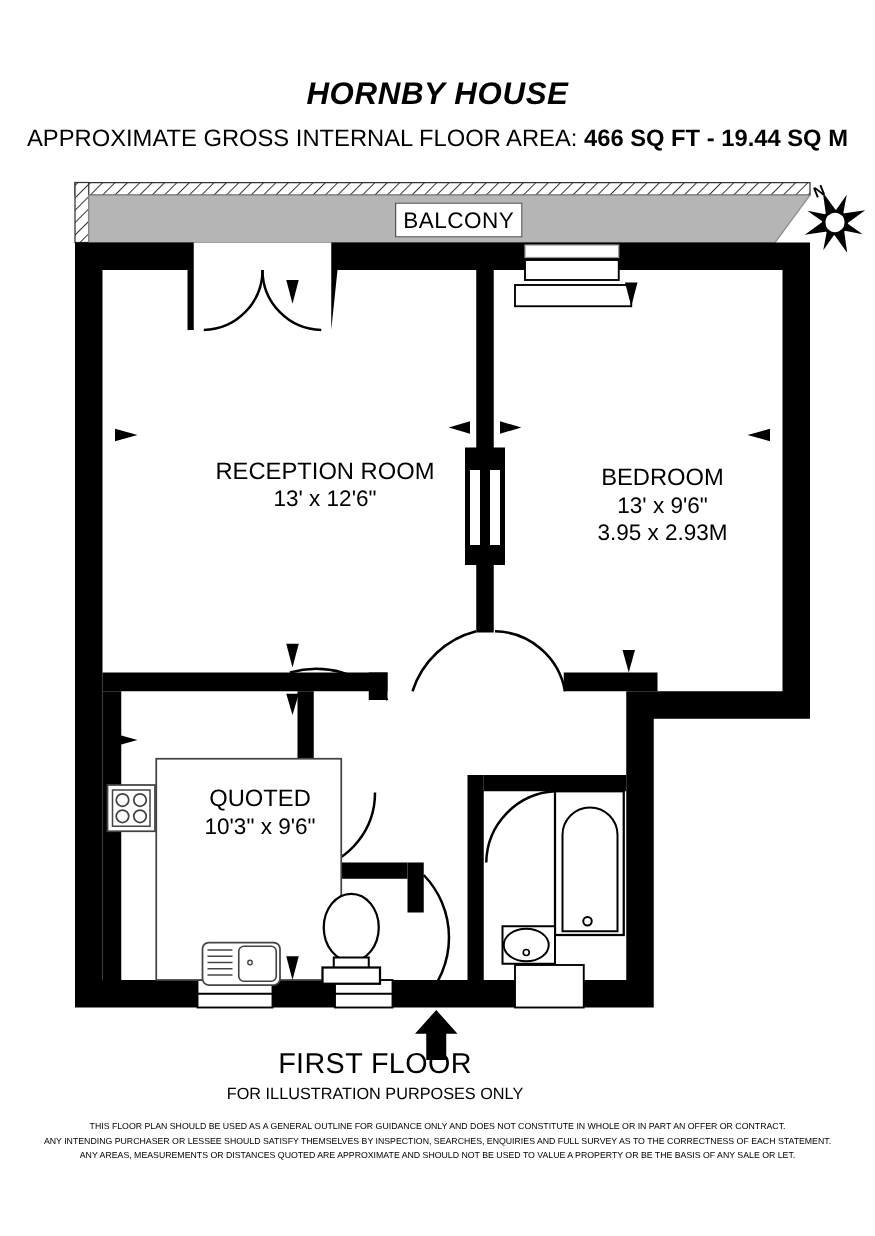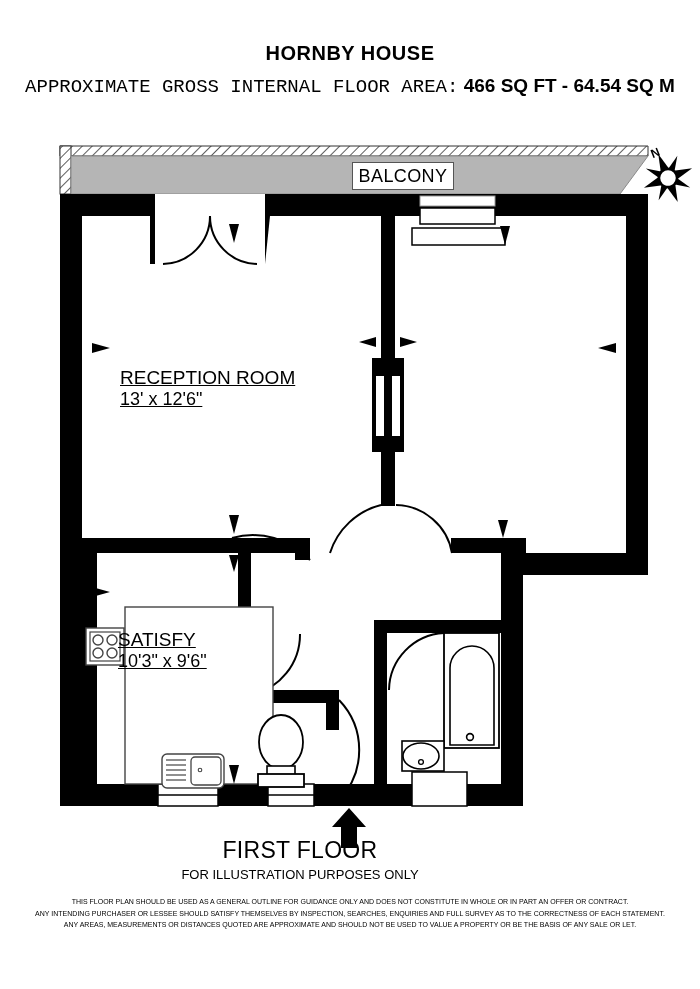--- a/index.html
+++ b/index.html
@@ -24,33 +24,34 @@
 
   
   .header {
     position: absolute;
     left: 0;
     top: 0;
     width: 700px;
     text-align: center;
   }
   .plan-title {
-    font-size: 20px;
+    font-size: 25px;
     font-weight: bold;
     letter-spacing: 0.5px;
-    margin-top: 42px;
+    margin-top: 62px;
     line-height: 1.1;
+    font-style: italic;
   }
   .area-line {
     font-size: 19px;
     margin-top: 12px;
     white-space: nowrap;
     line-height: 1.1;
   }
-  .area-line .area-label { font-weight: normal; font-family: Liberation Mono, monospace; }
+  .area-line .area-label { font-weight: normal; }
   .area-line .area-value { font-weight: bold; }
 
   
   .footer {
     position: absolute;
     left: 0;
     top: 838px;
     width: 600px;
     text-align: center;
   }
@@ -80,23 +81,23 @@
     position: absolute;
     left: 0;
     top: 0;
     width: 700px;
     height: 989px;
   }
 
   
   .room-label {
     position: absolute;
+    text-align: center;
     line-height: 1.22;
     white-space: nowrap;
-    text-decoration: underline;
   }
   .room-label .rl-name { font-size: 19px; }
   .room-label .rl-imp  { font-size: 18px; }
   .room-label .rl-met  { font-size: 18px; }
 
   #label-reception { left: 120px; top: 366px; width: 280px; }
   #label-bedroom   { left: 430px; top: 371px; width: 200px; }
   #label-kitchen   { left: 118px; top: 628px; width: 180px; }
 
   .balcony-label {
@@ -104,41 +105,40 @@
     left: 316px;
     top: 162px;
     width: 100px;
     height: 26px;
     background: #ffffff;
     border: 1px solid #555;
     font-size: 18px;
     line-height: 26px;
     text-align: center;
     letter-spacing: 0.4px;
-    margin-left: 36px;
   }
   .compass-n {
     position: absolute;
     left: 651px;
     top: 146px;
     font-size: 12px;
     font-weight: bold;
     transform: rotate(-22deg);
   }
 </style>
 </head>
 <body>
 
 <div id="page">
 
   <div class="header">
     <div class="plan-title">HORNBY HOUSE</div>
     <div class="area-line">
       <span class="area-label">APPROXIMATE GROSS INTERNAL FLOOR AREA:</span>
-      <span class="area-value">466 SQ FT  -  64.54 SQ M</span>
+      <span class="area-value">466 SQ FT  -  19.44 SQ M</span>
     </div>
   </div>
 
   <svg id="plan-svg" viewBox="0 0 700 989">
     <defs>
       <pattern id="hatch" width="7" height="7" patternTransform="rotate(45)" patternUnits="userSpaceOnUse">
         <rect width="7" height="7" fill="#ffffff"></rect>
         <line x1="0" y1="0" x2="0" y2="7" stroke="#333" stroke-width="1.6"></line>
       </pattern>
     </defs>
@@ -328,23 +328,28 @@
   </svg>
 
   <div class="balcony-label">BALCONY</div>
   <div class="compass-n">N</div>
 
   <div class="room-label" id="label-reception">
     <div class="rl-name">RECEPTION ROOM</div>
     <div class="rl-imp">13' x 12'6"</div>
   </div>
 
+  <div class="room-label" id="label-bedroom">
+    <div class="rl-name">BEDROOM</div>
+    <div class="rl-imp">13' x 9'6"</div>
+    <div class="rl-met">3.95 x 2.93M</div>
+  </div>
 
   <div class="room-label" id="label-kitchen">
-    <div class="rl-name">SATISFY</div>
+    <div class="rl-name">QUOTED</div>
     <div class="rl-imp">10'3" x 9'6"</div>
   </div>
 
   <div class="footer">
     <div class="floor-label">FIRST FLOOR</div>
     <div class="illus-label">FOR ILLUSTRATION PURPOSES ONLY</div>
   </div>
 
   <div class="disclaimer">
     <div>THIS FLOOR PLAN SHOULD BE USED AS A GENERAL OUTLINE FOR GUIDANCE ONLY AND DOES NOT CONSTITUTE IN WHOLE OR IN PART AN OFFER OR CONTRACT.</div>

